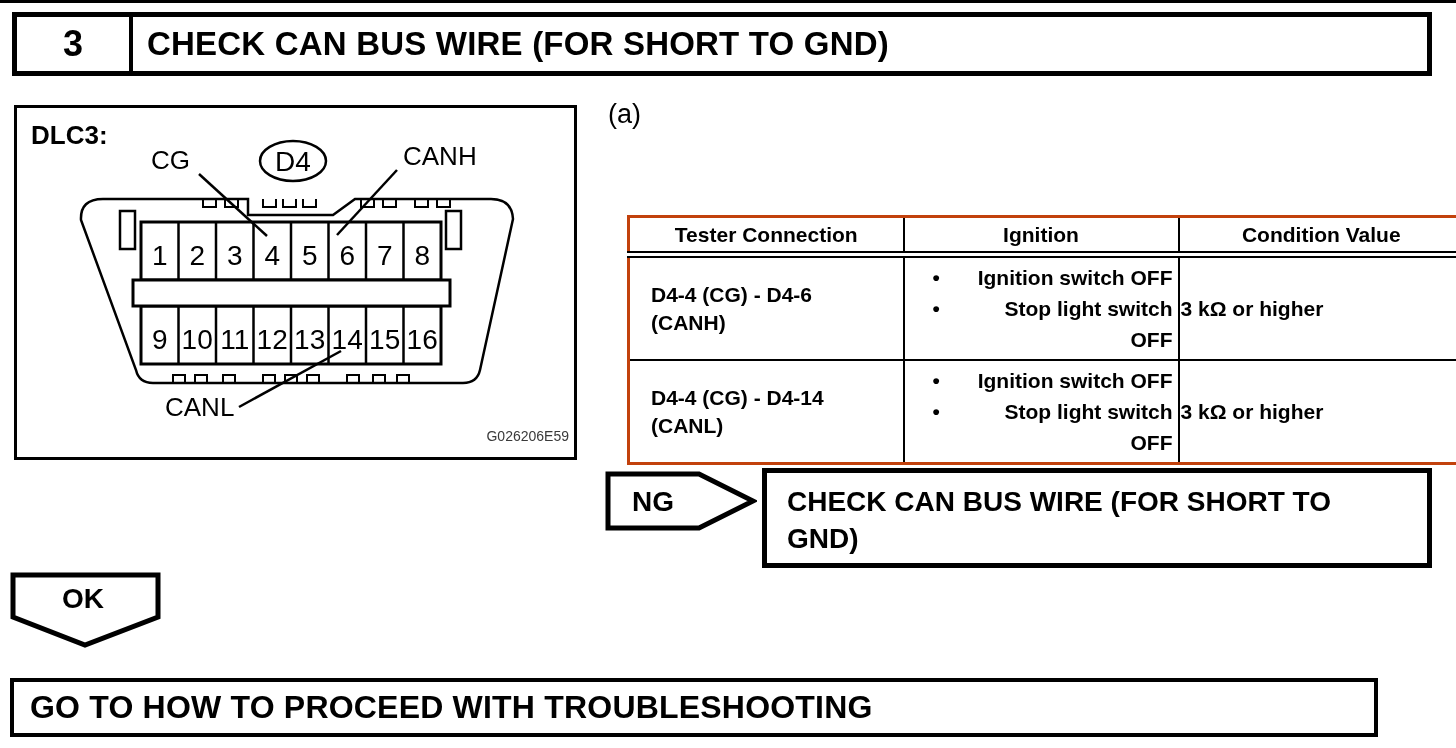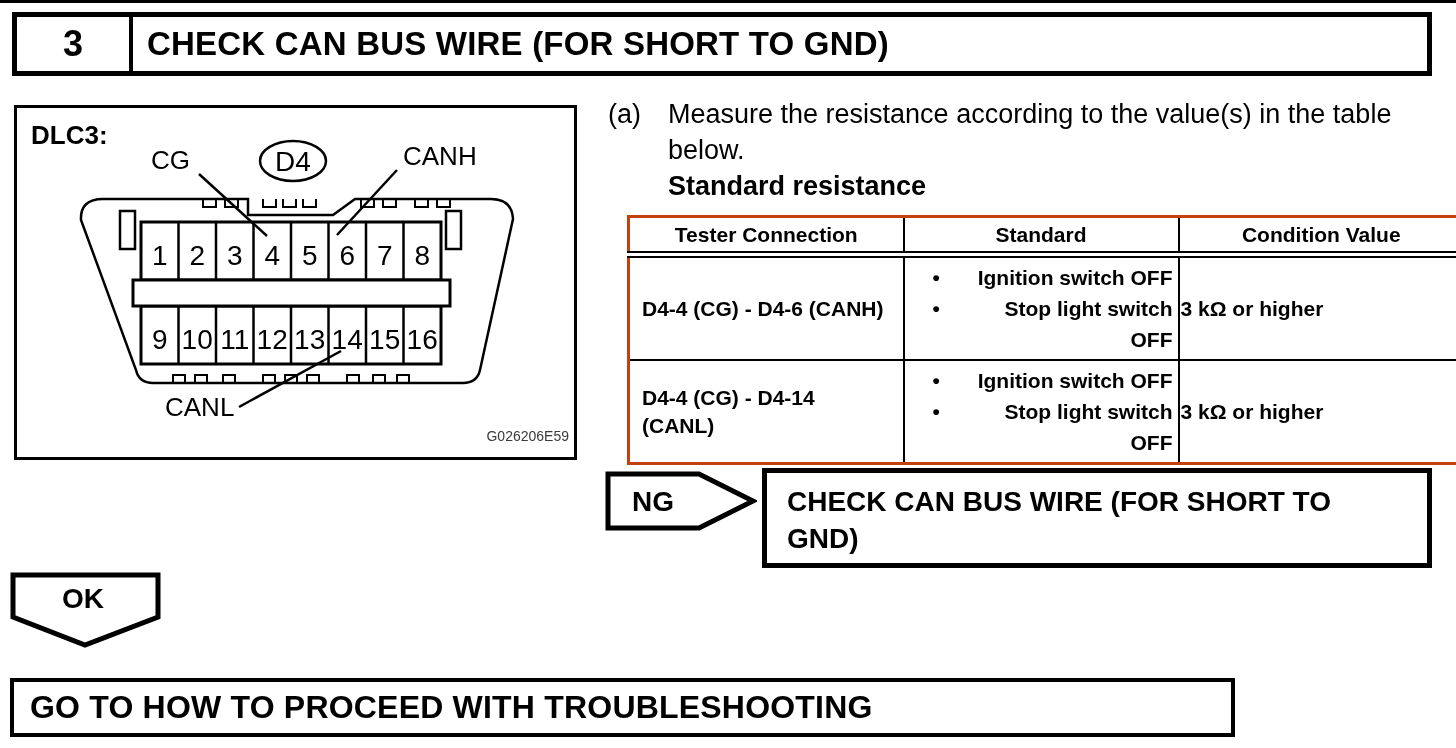--- a/index.html
+++ b/index.html
@@ -26,35 +26,35 @@
   #instr-body{width:760px;}
   #instr-sub{font-weight:bold;}
 
   
   #resistance-table{position:absolute;left:627px;top:215px;width:836px;border-collapse:collapse;
                     table-layout:fixed;border:3px solid #c2410c;}
   #resistance-table th{border:2.5px solid #000;border-bottom:7px double #000;height:33px;
                        font-size:21px;font-weight:bold;text-align:center;padding:0;}
   #resistance-table td{border:2.5px solid #000;font-weight:bold;font-size:21px;vertical-align:middle;}
   tr.r1 td{height:92px;} tr.r2 td{height:90px;}
-  td.connection{padding:4px 18px 4px 12px;line-height:28px;}
+  td.connection{padding:4px 18px 4px 21px;line-height:28px;}
   td.cond{padding:4px 0 4px 28px;}
   .cond-item{display:flex;line-height:31px;}
   .bullet{width:14px;flex:none;margin-right:26px;}
   .cond-text{width:200px;text-align:right;}
   td.value{text-align:left;}
 
   
   #ng-arrow{left:605px;top:470px;}
   #ng-box{left:762px;top:468px;width:670px;height:100px;border:5px solid #000;
           font-weight:bold;font-size:28px;line-height:37px;padding:10px 30px 0 20px;}
 
   
   #ok-arrow{left:10px;top:572px;}
-  #ok-box{left:10px;top:678px;width:1225px;height:59px;border:4px solid #000;display:flex;
+  #ok-box{left:10px;top:678px;width:1368px;height:59px;border:4px solid #000;display:flex;
           align-items:center;padding-left:16px;font-weight:bold;font-size:32px;letter-spacing:.2px;}
 
   svg text{font-family:"Liberation Sans",sans-serif;}
   .lbl{font-size:26px;} .lblb{font-size:26px;font-weight:bold;}
   .pin{font-size:28px;text-anchor:middle;}
   .figcode{font-size:14px;fill:#3a3a3a;text-anchor:end;}
 </style>
 </head>
 <body>
 
@@ -149,36 +149,32 @@
     <ellipse cx="276" cy="53" rx="33" ry="20" fill="none" stroke="#000" stroke-width="2.5"></ellipse>
     <text x="276" y="63" text-anchor="middle" font-size="28">D4</text>
     <text class="lbl" x="386" y="57">CANH</text>
     <text class="lbl" x="148" y="308">CANL</text>
     <text class="figcode" x="552" y="333">G026206E59</text>
   </svg>
 </div>
 
 <div id="instruction" class="abs">
   <div id="instr-marker">(a)</div>
-  <div id="instr-body">
-    <div>Measure the resistance according to the value(s) in the table below.</div>
-    <div id="instr-sub">Standard resistance</div>
-  </div>
 </div>
 
 <table id="resistance-table">
   <colgroup>
       <col style="width:275px">
       <col style="width:275px">
       <col style="width:286px">
     </colgroup>
   <tbody>
       <tr>
     <th>Tester Connection</th>
-    <th>Standard</th>
+    <th>Ignition</th>
     <th>Condition Value</th>
   </tr>
   <tr class="r1">
     <td class="connection">D4-4 (CG) - D4-6 (CANH)</td>
     <td class="cond">
       <div class="cond-item">
         <span class="bullet">•</span>
         <span class="cond-text">Ignition switch OFF</span>
       </div>
       <div class="cond-item">

